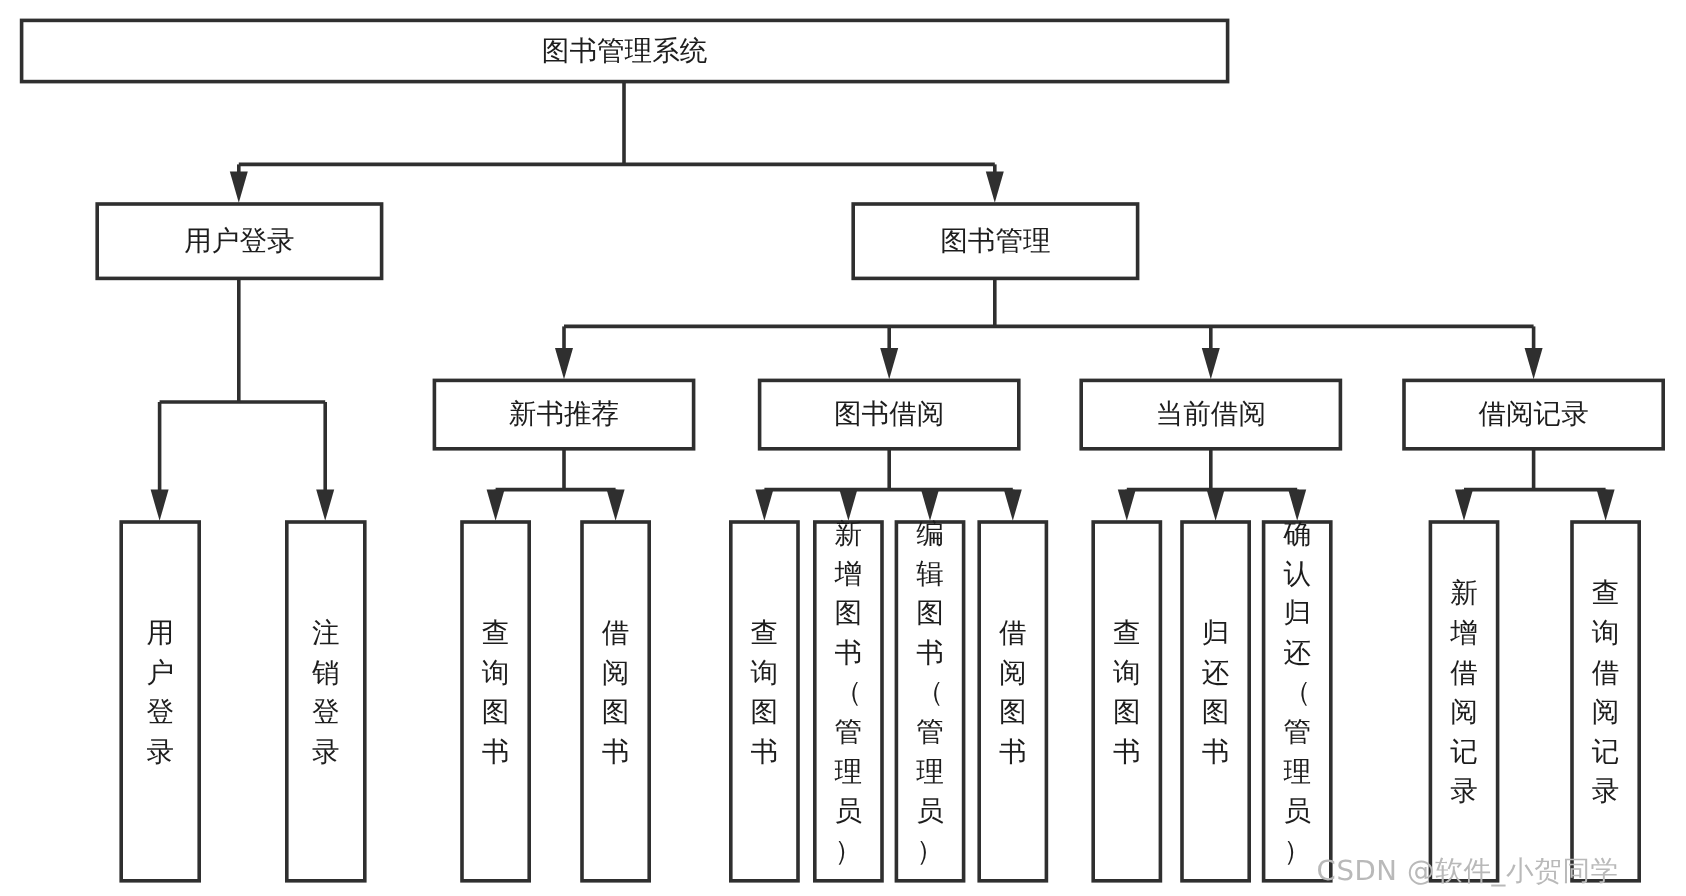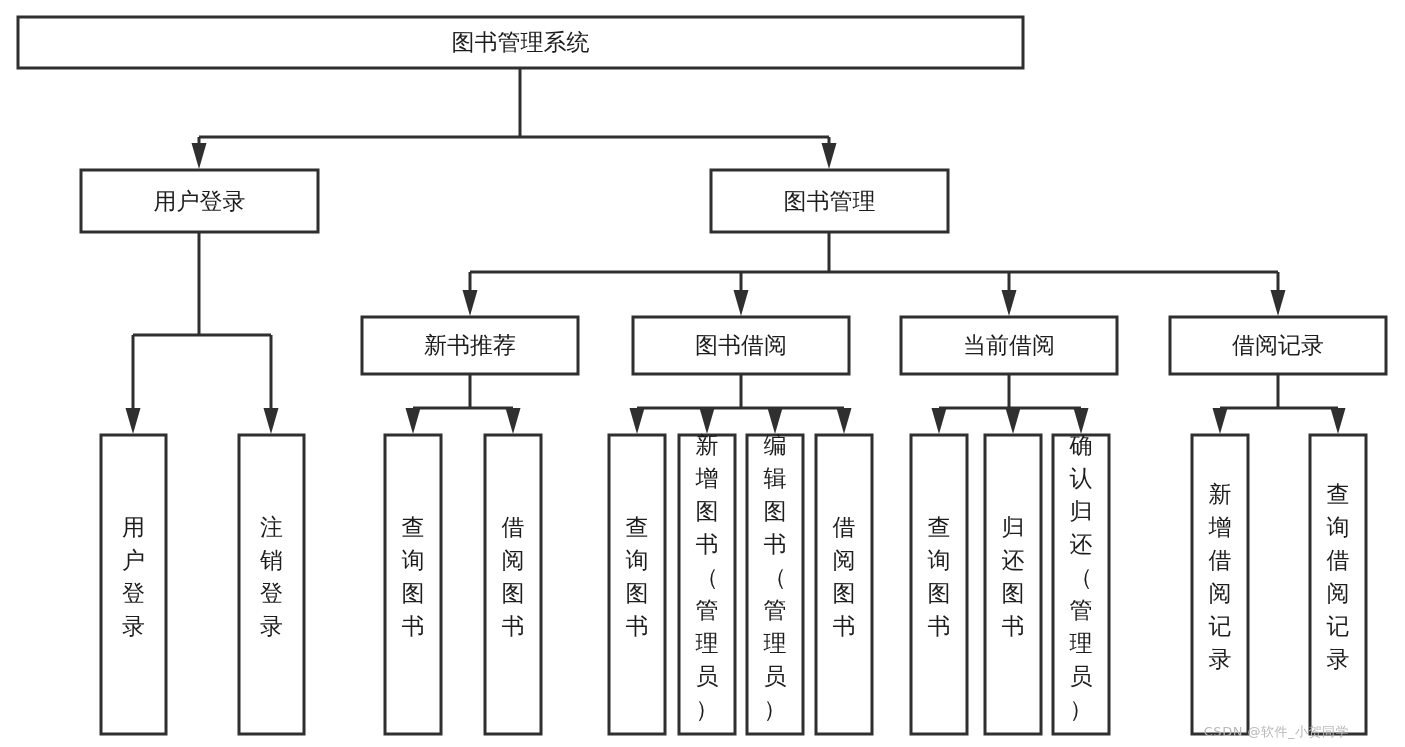--- a/index.html
+++ b/index.html
@@ -55,21 +55,21 @@
     fill: #1d1d1d;
     font-family: "DejaVu Sans", "Liberation Sans", sans-serif;
     font-size: 23px;
     text-anchor: middle;
   }
   .watermark-text {
     position: absolute;
     right: 8px;
     bottom: 6px;
     font-family: "DejaVu Sans", "Liberation Sans", sans-serif;
-    font-size: 13px;
+    font-size: 23px;
     color: #b9b9b9;
     white-space: nowrap;
     letter-spacing: 0.5px;
     user-select: none;
   }
 </style>
 </head>
 <body>
 
 <div id="diagram-root">

